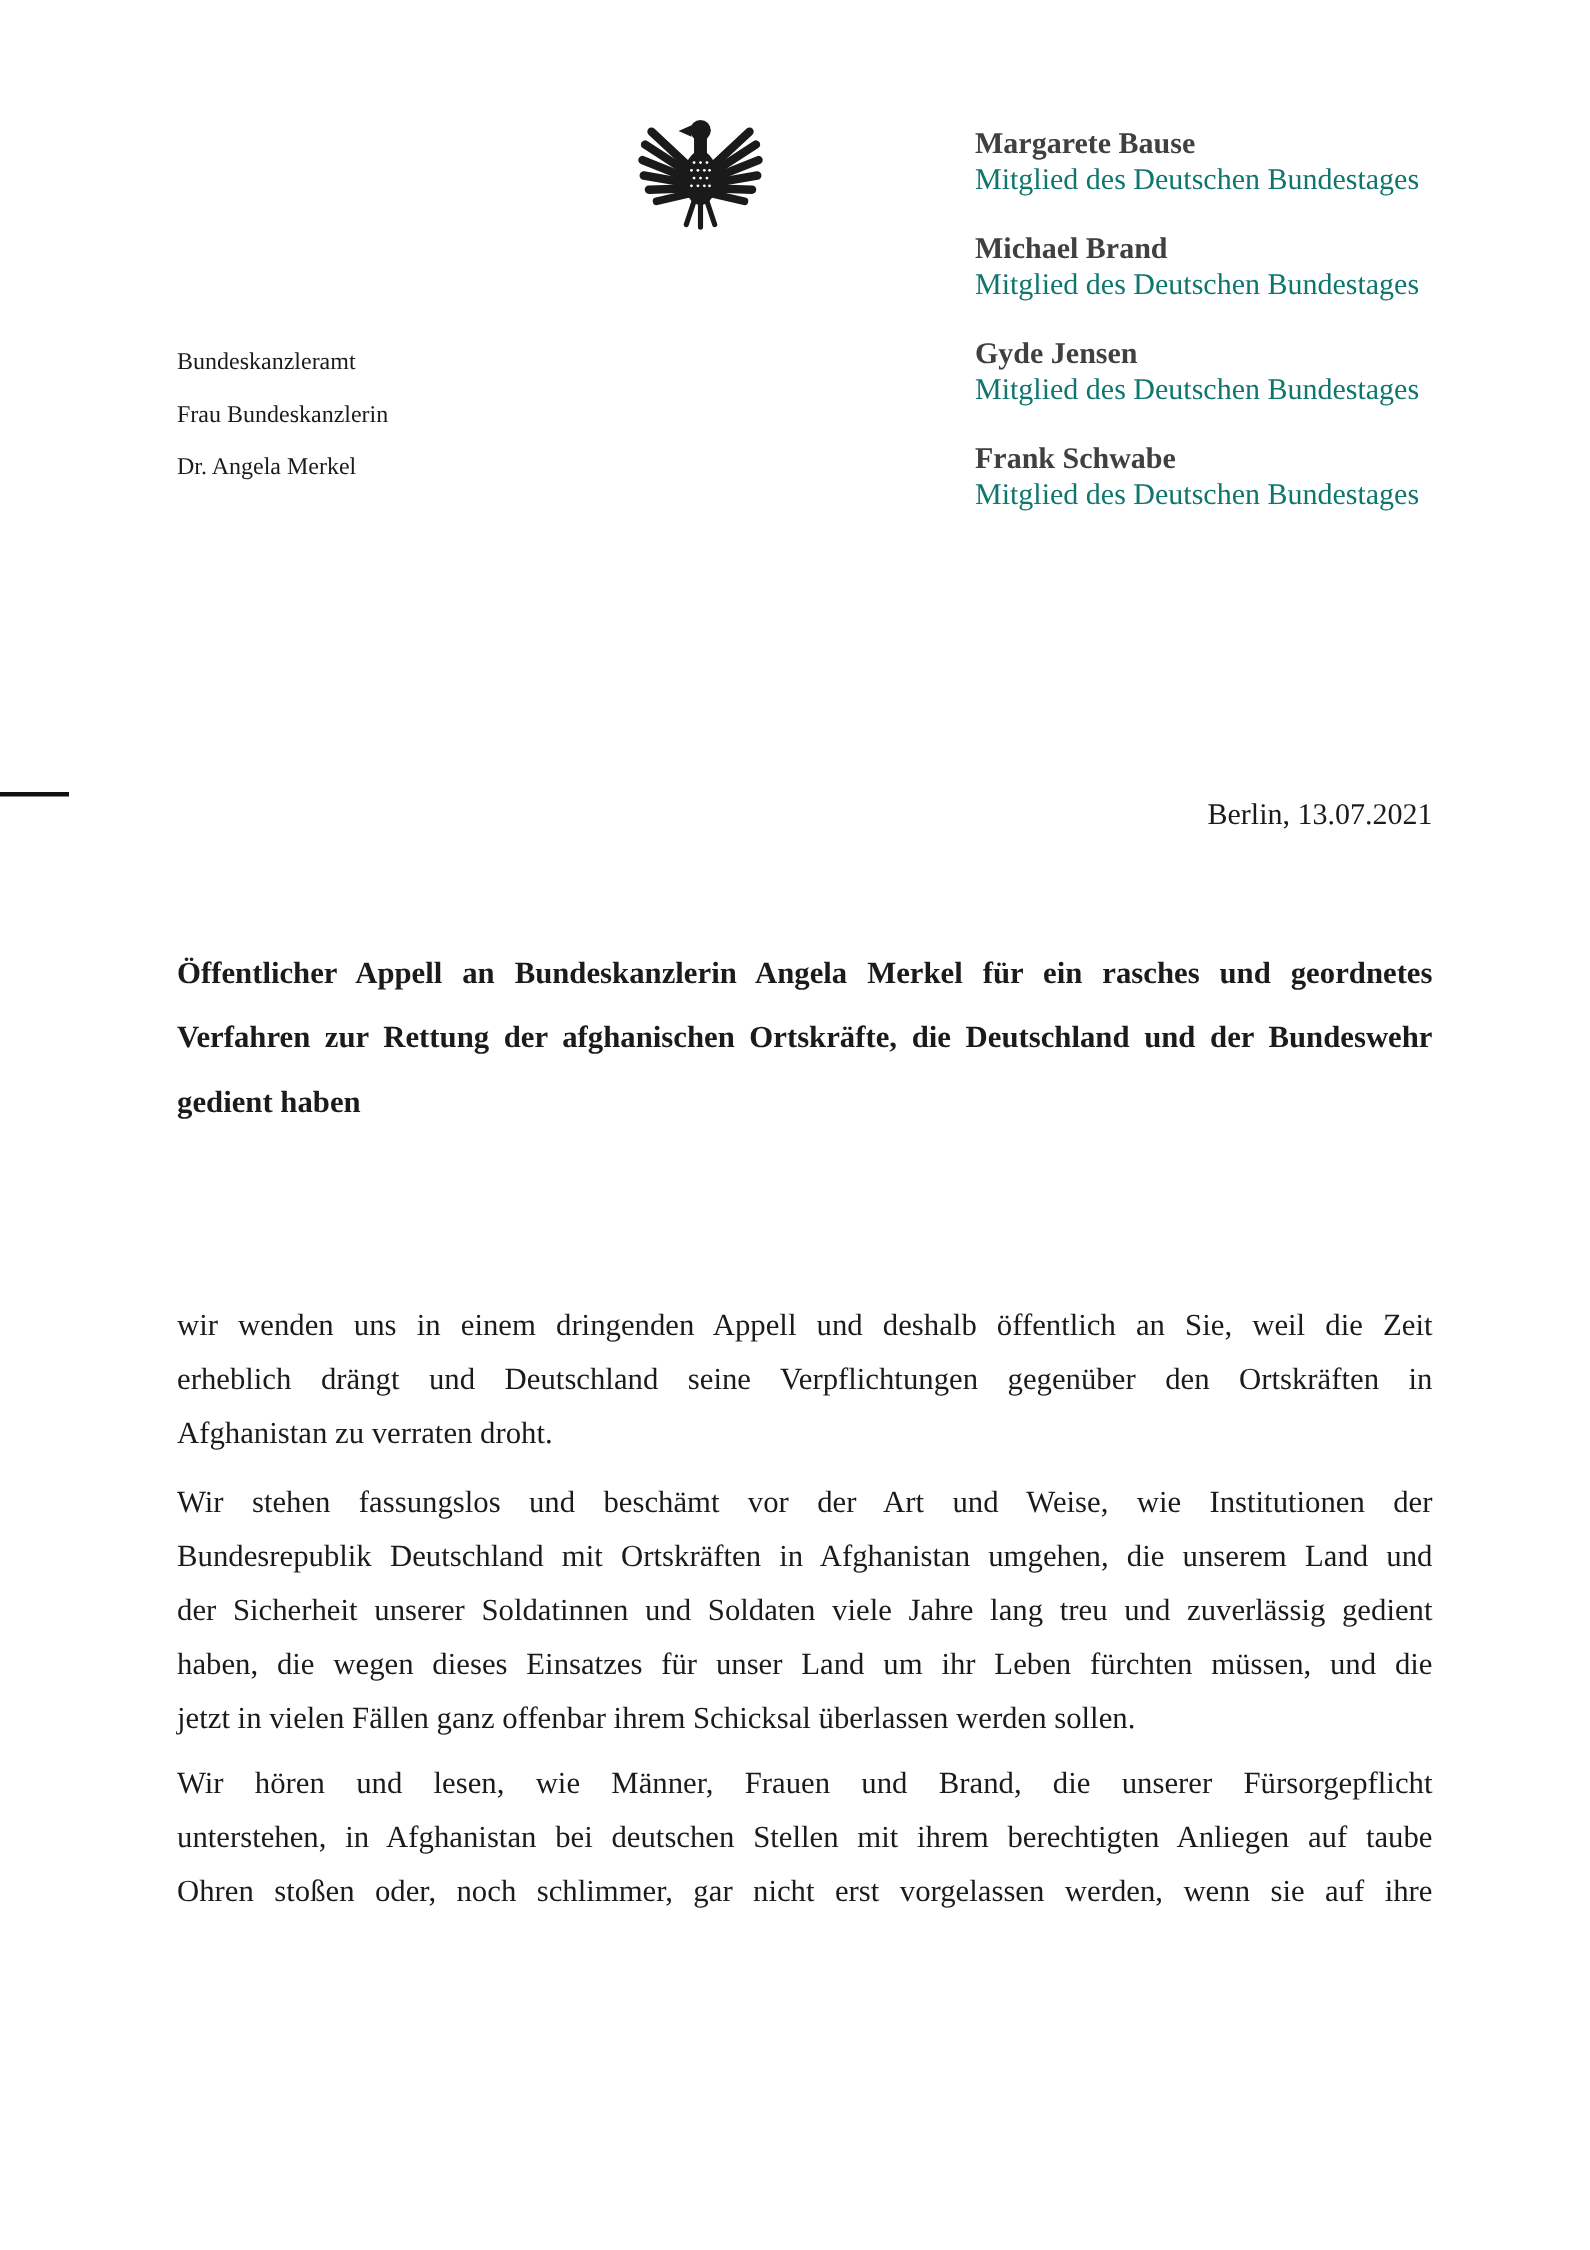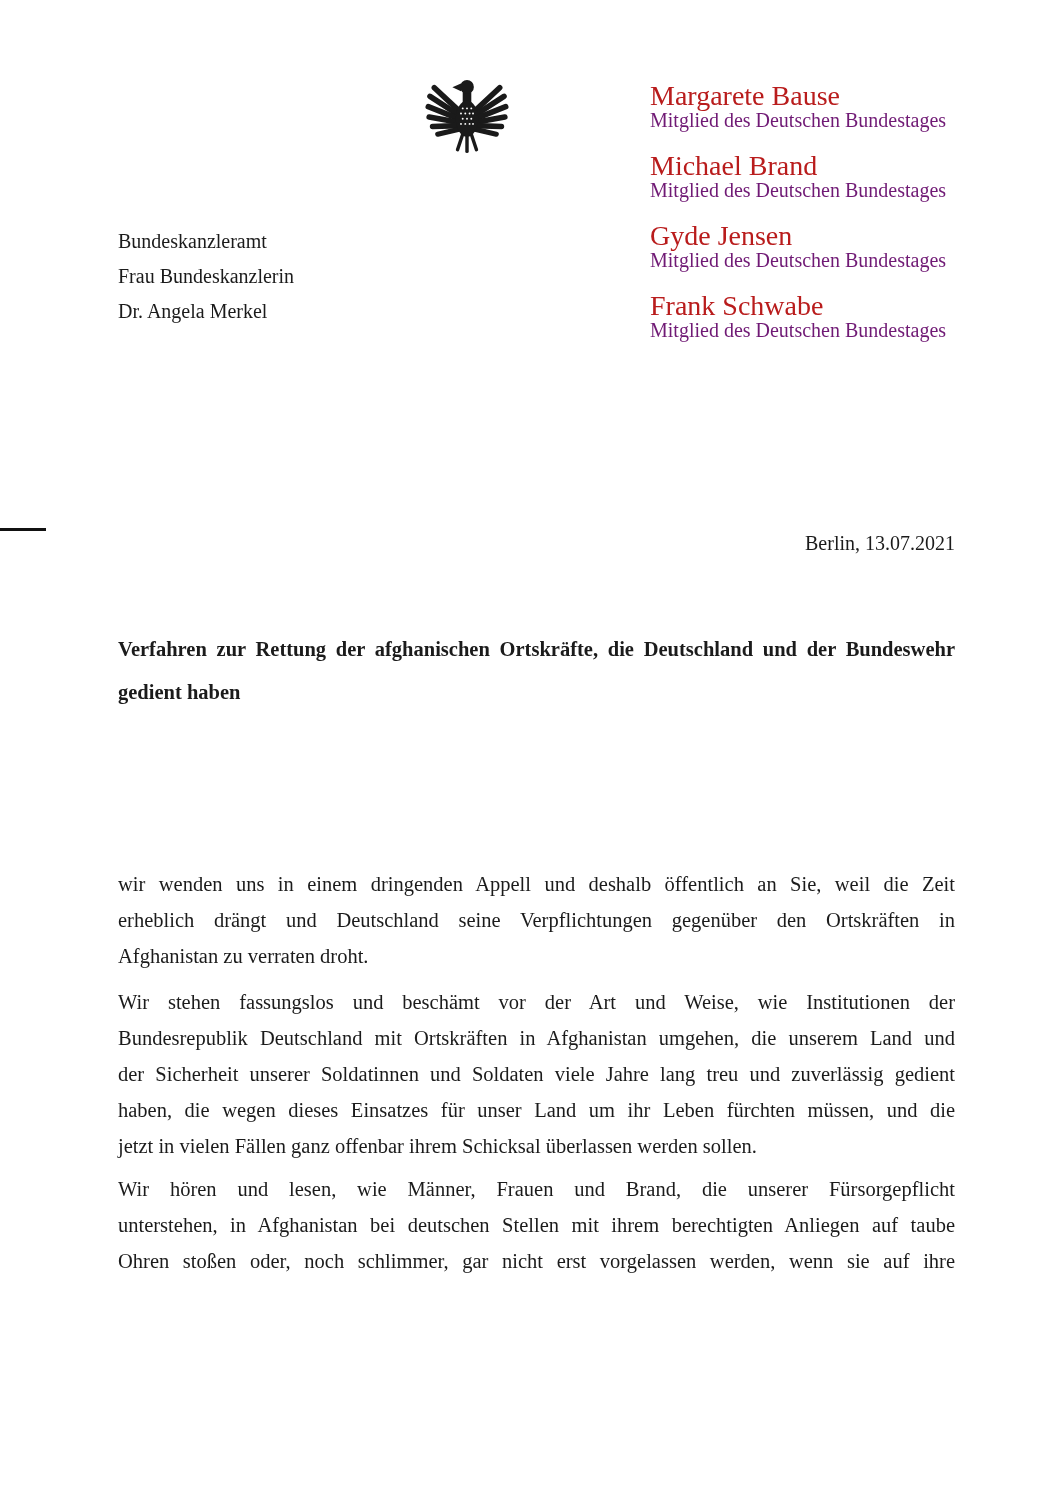--- a/index.html
+++ b/index.html
@@ -17,34 +17,34 @@
     left: 424px; top: 74px;
     width: 86px; height: 86px;
   }
   .authors {
     position: absolute;
     left: 650px; top: 84px;
     width: 360px;
   }
   .author { margin-bottom: 22px; }
   .author-name {
-    font-weight: normal;
-    font-size: 28px;
+    font-weight: bold;
+    font-size: 20px;
     line-height: 24px;
-    color: #b91c1c;
+    color: #404040;
   }
   .author-role {
     font-size: 20px;
     line-height: 24px;
-    color: #701a75;
+    color: #0f766e;
   }
   .recipient {
     position: absolute;
     left: 118px; top: 224px;
-    font-size: 20px;
+    font-size: 16px;
     line-height: 35px;
   }
   .email {
     position: absolute;
     left: 118px; top: 362px;
     font-size: 20px;
     line-height: 35px;
     font-weight: bold;
   }
   .fold-mark {
@@ -156,20 +156,21 @@
     <div>Frau Bundeskanzlerin</div>
     <div>Dr. Angela Merkel</div>
   </div>
 
 
   <div class="fold-mark"></div>
 
   <div class="dateline">Berlin, 13.07.2021</div>
 
   <div class="textblock subject">
+    <div class="jl">Öffentlicher Appell an Bundeskanzlerin Angela Merkel für ein rasches und geordnetes</div>
     <div class="jl">Verfahren zur Rettung der afghanischen Ortskräfte, die Deutschland und der Bundeswehr</div>
     <div class="ll">gedient haben</div>
   </div>
 
 
   <div class="textblock para p1">
     <div class="jl">wir wenden uns in einem dringenden Appell und deshalb öffentlich an Sie, weil die Zeit</div>
     <div class="jl">erheblich drängt und Deutschland seine Verpflichtungen gegenüber den Ortskräften in</div>
     <div class="ll">Afghanistan zu verraten droht.</div>
   </div>

